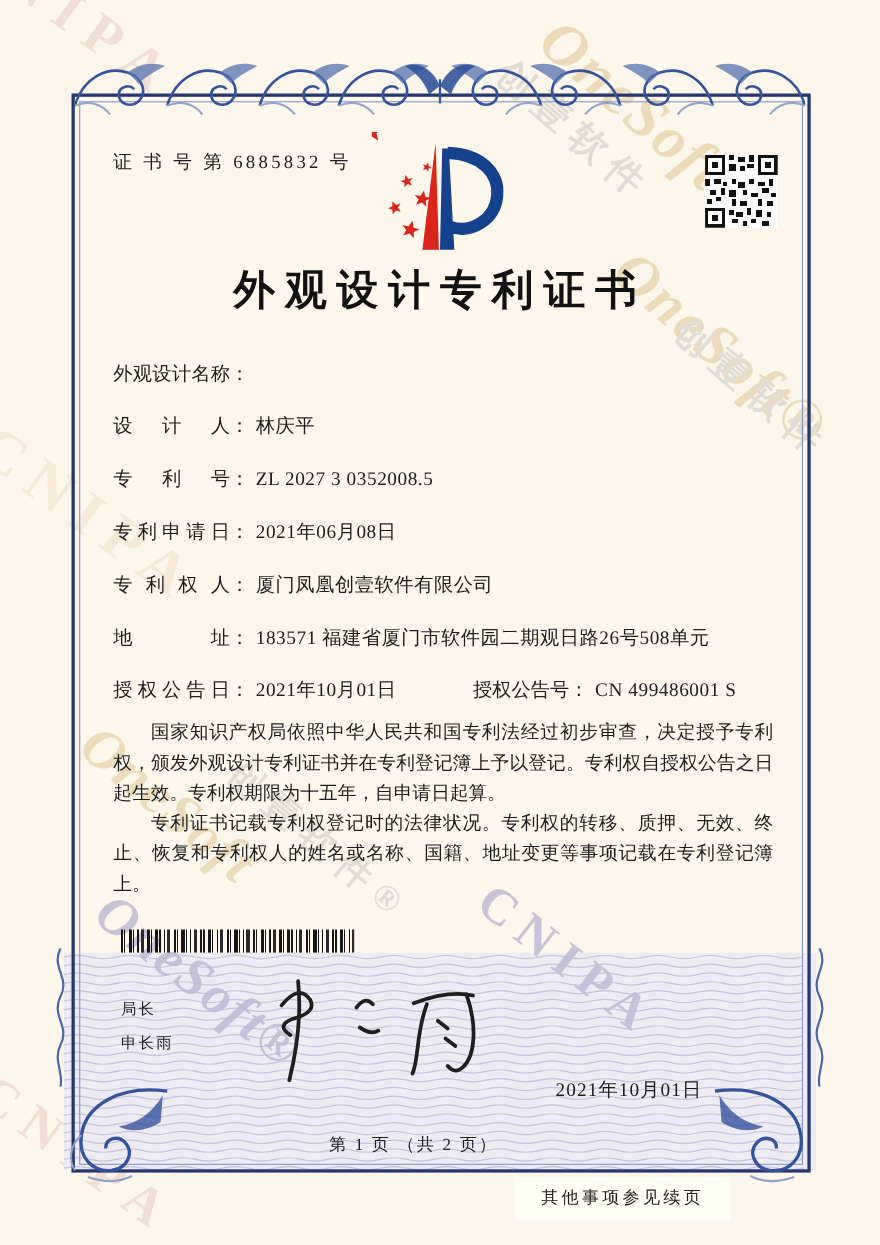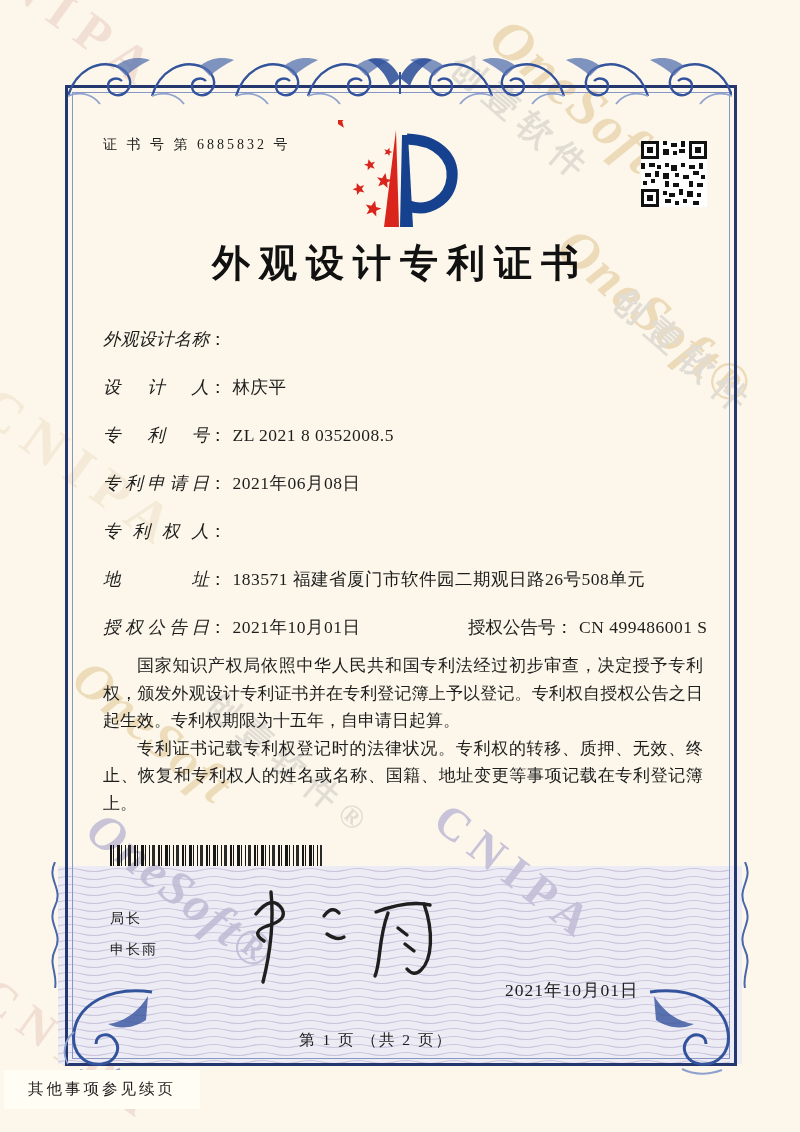--- a/index.html
+++ b/index.html
@@ -30,43 +30,43 @@
   .frame-outer{position:absolute;left:65px;top:85px;width:666px;height:975px;border:3px solid #24386f;z-index:4;pointer-events:none;}
   .frame-inner{position:absolute;left:4px;top:4px;width:656px;height:965px;border:1px solid #8796c5;}
   .ornament{position:absolute;z-index:5;pointer-events:none;}
   .orn-top{left:68px;top:50px;}
   .orn-bl{left:50px;top:982px;}
   .orn-br{left:642px;top:982px;transform:scaleX(-1);}
   .orn-sl{left:42px;top:862px;}
   .orn-sr{left:732px;top:862px;transform:scaleX(-1);}
   
   .content{position:absolute;left:0;top:0;width:800px;height:1132px;z-index:6;}
-  .cert-no{position:absolute;left:103px;top:136px;font-size:14px;letter-spacing:3px;}
+  .cert-no{position:absolute;left:103px;top:136px;font-size:17px;letter-spacing:3px;}
   .emblem{position:absolute;left:338px;top:120px;}
   .qr{position:absolute;left:641px;top:141px;}
   .title{position:absolute;left:0;top:238px;width:800px;text-align:center;
          font-size:38px;font-weight:bold;letter-spacing:9px;color:#111;}
   .fields{position:absolute;left:103px;top:315px;width:620px;font-size:17.5px;}
   .frow{height:48px;display:flex;align-items:center;position:relative;}
-  .flabel{display:inline-block;width:106px;text-align:justify;text-align-last:justify;font-style:italic;}
+  .flabel{display:inline-block;width:106px;text-align:justify;text-align-last:justify;}
   .fcolon{display:inline-block;margin-right:6px;}
   .fvalue{letter-spacing:.5px;}
-  .grant2{position:absolute;left:327px;top:0;height:48px;display:flex;align-items:center;margin-left:38px;}
+  .grant2{position:absolute;left:327px;top:0;height:48px;display:flex;align-items:center;}
   .paras{position:absolute;left:103px;top:652px;width:600px;font-size:17px;line-height:27.5px;text-align:justify;}
   .paras p{margin:0;text-indent:2em;}
   .barcode{position:absolute;left:110px;top:845px;width:212px;height:21px;z-index:6;
     background:repeating-linear-gradient(90deg,
       #161616 0 2px,transparent 2px 3px,#161616 3px 4px,transparent 4px 7px,
       #161616 7px 10px,transparent 10px 11px,#161616 11px 12px,transparent 12px 15px,
       #161616 15px 16px,transparent 16px 18px,#2a2a2a 18px 21px,transparent 21px 24px);}
   .signer{position:absolute;left:110px;top:903px;font-size:14px;line-height:31px;letter-spacing:2px;}
   .signature{position:absolute;left:228px;top:882px;}
   .issue-date{position:absolute;left:505px;top:978px;font-size:17.5px;letter-spacing:1px;}
   .page-info{position:absolute;left:0;top:1030px;width:752px;text-align:center;font-size:15.5px;letter-spacing:2px;}
-  .footer-note{position:absolute;left:4px;top:1070px;width:648px;text-align:left;}
+  .footer-note{position:absolute;left:16px;top:1070px;width:648px;text-align:right;}
   .footer-note span{display:inline-block;background:#fffdf4;padding:9px 24px;font-size:15.5px;letter-spacing:3px;}
 </style>
 </head>
 <body>
 
 <div class="wm wm-cjk wm1">CNIPA</div>
 <div class="wm wm-latin wm2">OneSoft®</div>
 <div class="wm wm-cjk wm3">创壹软件</div>
 <div class="wm wm-latin wm4">OneSoft®</div>
 <div class="wm wm-cjk wm5">创壹软件</div>
@@ -242,30 +242,31 @@
         <span class="fcolon">：</span>
     </div>
     <div class="frow">
       <span class="flabel">设计人</span>
         <span class="fcolon">：</span>
       <span class="fvalue">林庆平</span>
     </div>
     <div class="frow">
       <span class="flabel">专利号</span>
         <span class="fcolon">：</span>
-      <span class="fvalue">ZL 2021 8 0352008.5</span>
+      <span class="fvalue">ZL 2027 3 0352008.5</span>
     </div>
     <div class="frow">
       <span class="flabel">专利申请日</span>
         <span class="fcolon">：</span>
       <span class="fvalue">2021年06月08日</span>
     </div>
     <div class="frow">
       <span class="flabel">专利权人</span>
         <span class="fcolon">：</span>
+      <span class="fvalue">厦门凤凰创壹软件有限公司</span>
     </div>
     <div class="frow">
       <span class="flabel">地址</span>
         <span class="fcolon">：</span>
       <span class="fvalue">183571 福建省厦门市软件园二期观日路26号508单元</span>
     </div>
     <div class="frow">
       <span class="flabel">授权公告日</span>
         <span class="fcolon">：</span>
       <span class="fvalue">2021年10月01日</span>

